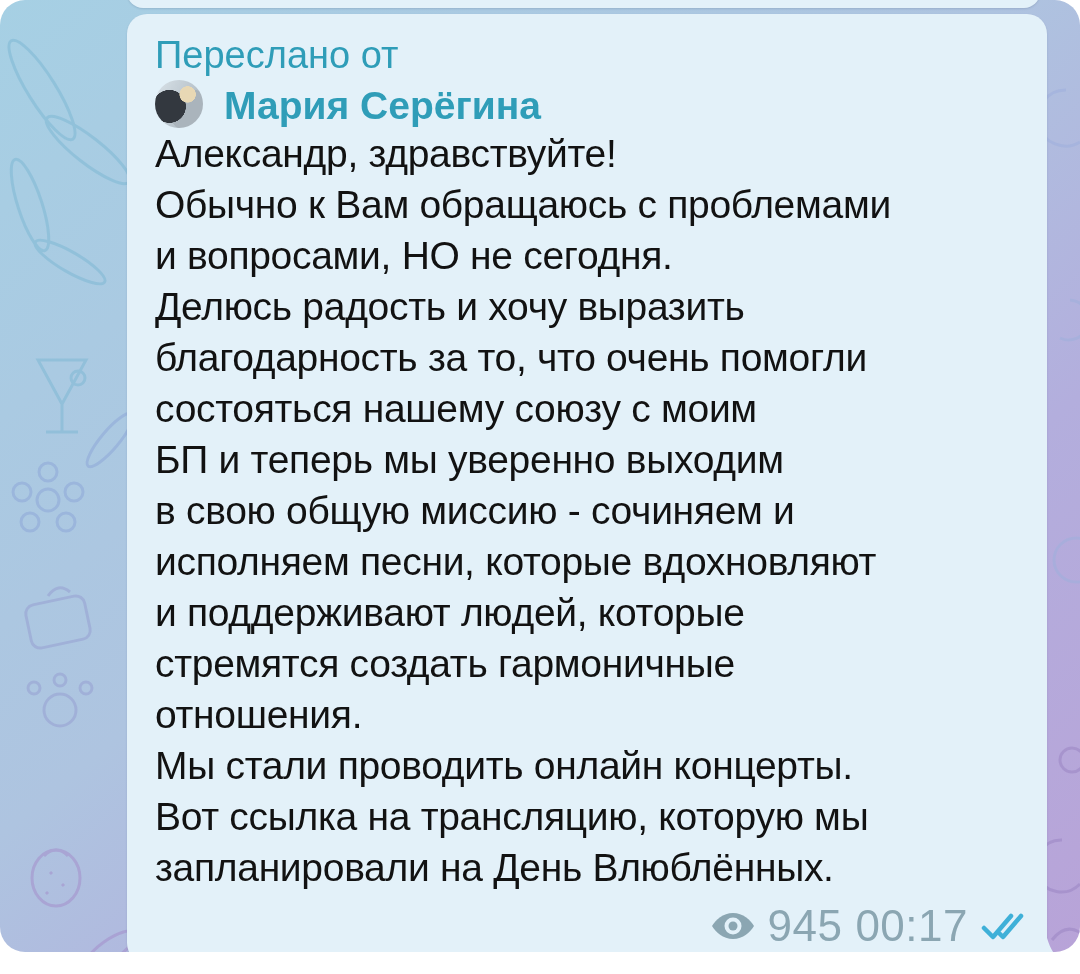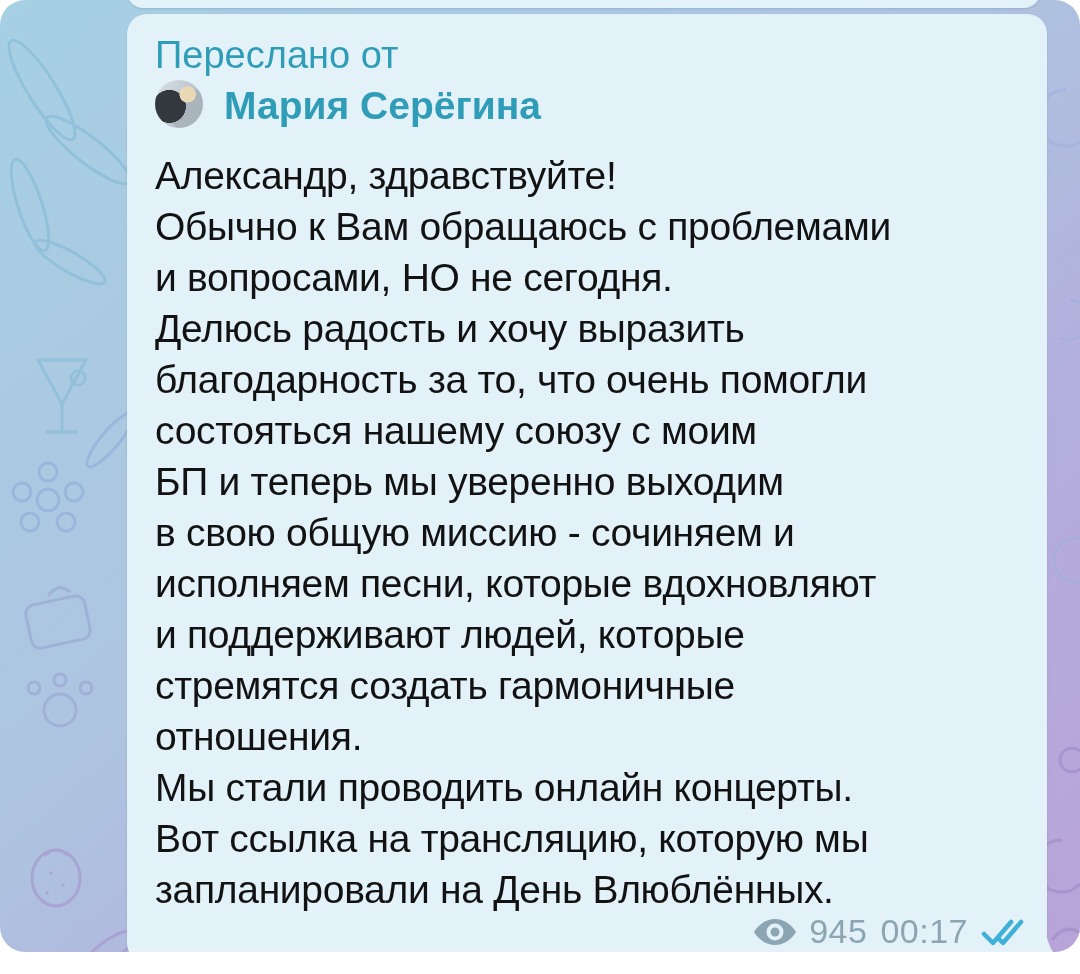--- a/index.html
+++ b/index.html
@@ -35,28 +35,28 @@
   .avatar{
     width:48px;height:48px;border-radius:50%;flex:0 0 auto;
     background:
       radial-gradient(circle at 68% 30%,#e8d8b4 0 17%,rgba(0,0,0,0) 18%),
       radial-gradient(circle at 30% 55%,#33383f 0 38%,rgba(0,0,0,0) 39%),
       radial-gradient(circle at 75% 65%,#aab4bc 0 45%,rgba(0,0,0,0) 46%),
       linear-gradient(120deg,#d9e2e8 0%,#b9c4cc 60%,#8f9ca6 100%);
   }
   .sender-name{color:#2f9db8;font-size:39px;font-weight:700;white-space:nowrap;}
   .msg-text{
-    margin-top:22px;
+    margin-top:0;
     color:#121212;font-size:39px;line-height:51px;
     white-space:pre-line;letter-spacing:-0.3px;
   }
   .footer{
     position:absolute;right:22px;bottom:12px;
     display:flex;align-items:center;gap:13px;
-    color:#8ba6b2;font-size:34px;
+    color:#8ba6b2;font-size:44px;
   }
   .footer .num{letter-spacing:0.5px;}
   .eye{display:block;}
   .checks{display:block;}
 </style>
 </head>
 <body>
 
 <div class="stage">
 

